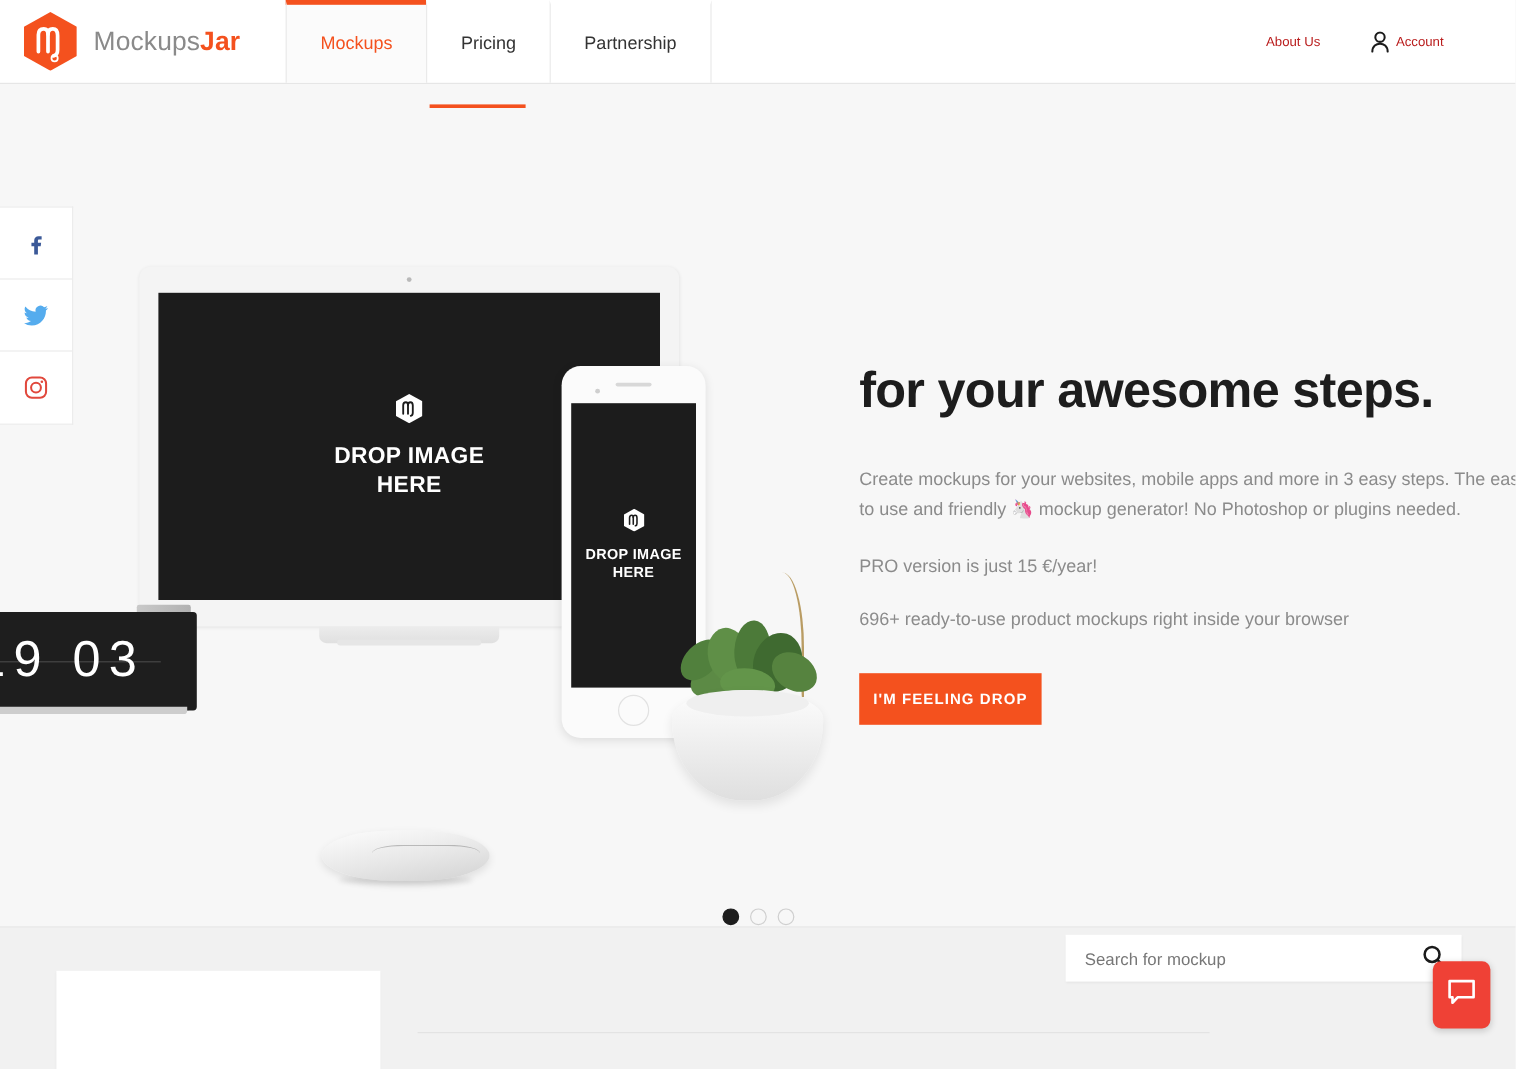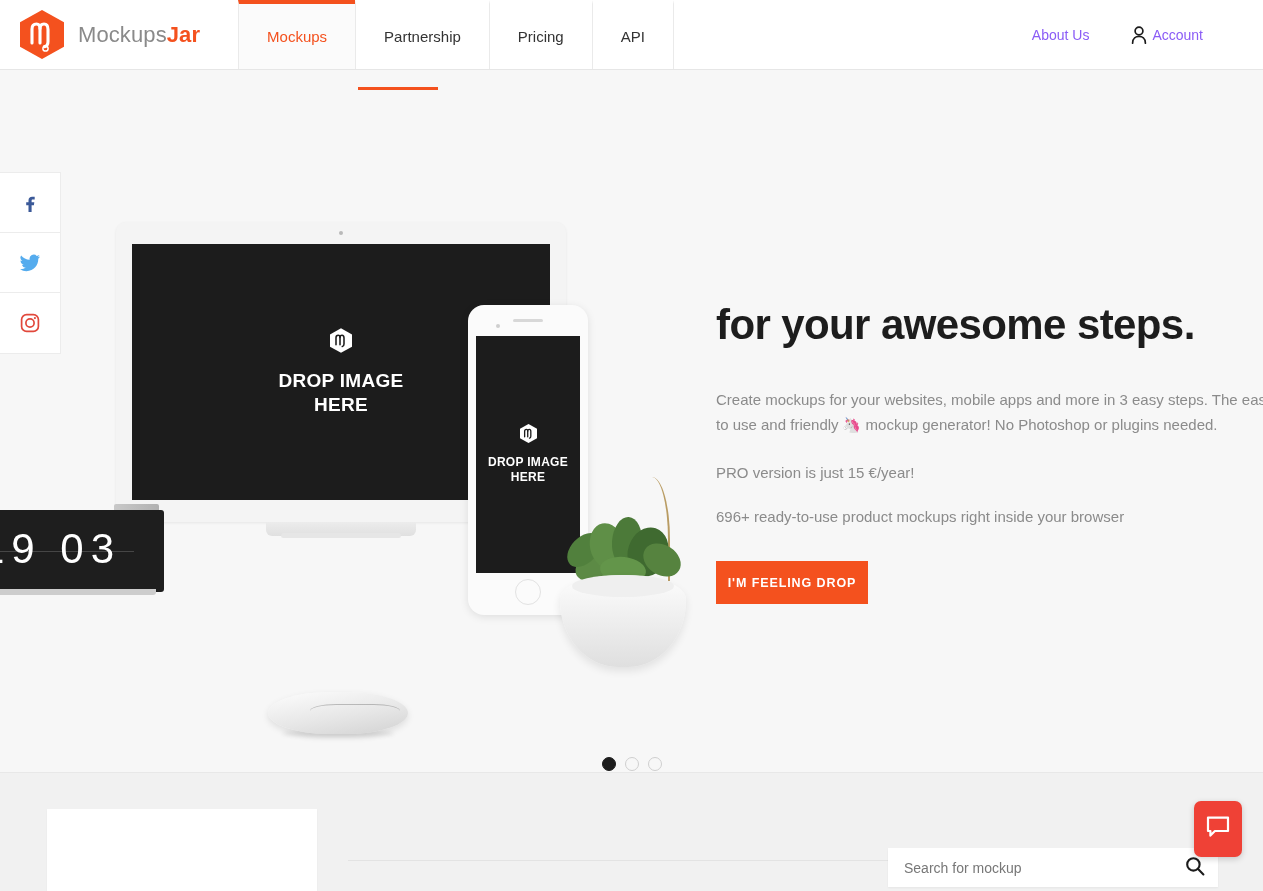--- a/index.html
+++ b/index.html
@@ -46,21 +46,21 @@
     color: #f4511e;
     border-top-color: #f4511e;
     background: #fbfbfb;
   }
 
   .header-right {
     margin-left: auto; display: flex; align-items: center;
     gap: 42px; padding-right: 60px;
   }
   .header-link {
-    font-size: 14px; color: #8b5cf6; cursor: pointer;
+    font-size: 11px; color: #b91c1c; cursor: pointer;
     display: flex; align-items: center; gap: 5px;
     white-space: nowrap;
   }
   .person-icon { width: 16px; height: 18px; display: block; }
 
   
   .hero {
     position: absolute; top: 70px; left: 0;
     width: 1263px; height: 702px;
     background: #f7f7f7;
@@ -266,21 +266,21 @@
   .tab.active:after {
     content: ""; position: absolute; left: 0; bottom: 0;
     width: 80px; height: 3px; background: #f4511e;
   }
   .tabs-rule {
     position: absolute; left: 348px; top: 860px;
     width: 660px; height: 1px; background: #e3e3e3;
   }
 
   .search-wrap {
-    position: absolute; left: 888px; top: 848px;
+    position: absolute; left: 888px; top: 779px;
     width: 330px; height: 39px;
     background: #fff; box-shadow: 0 1px 2px rgba(0,0,0,.05);
     display: flex; align-items: flex-end;
   }
   .search-input {
     flex: 1; height: 100%; border: none; outline: none;
     padding: 0 16px; font-size: 14px; color: #666;
     font-family: "Liberation Sans", sans-serif; background: transparent;
   }
   .search-input::placeholder { color: #777; }
@@ -314,23 +314,22 @@
           <circle cx="25.5" cy="38.5" r="2.6" fill="none" stroke="#fff" stroke-width="1.5"></circle>
         </svg>
       </span>
       <span class="brand-text">
         <span class="b1">Mockups</span><span class="b2">Jar</span>
       </span>
     </div>
 
     <nav class="nav">
       <div class="nav-item active">Mockups</div>
+      <div class="nav-item">Pricing</div>
       <div class="nav-item">Partnership</div>
-      <div class="nav-item">Pricing</div>
-      <div class="nav-item">API</div>
     </nav>
 
     <div class="header-right">
       <div class="header-link">About Us</div>
       <div class="header-link">
         <span>
           <svg class="person-icon" viewBox="0 0 16 18" aria-hidden="true">
             <circle cx="8" cy="5" r="3.9" fill="none" stroke="#1b1b1b" stroke-width="1.7"></circle>
             <path d="M1.6 17.2 C1.6 12.4 5 10.4 8 10.4 C11 10.4 14.4 12.4 14.4 17.2" fill="none" stroke="#1b1b1b" stroke-width="1.7" stroke-linecap="round"></path>
           </svg>

